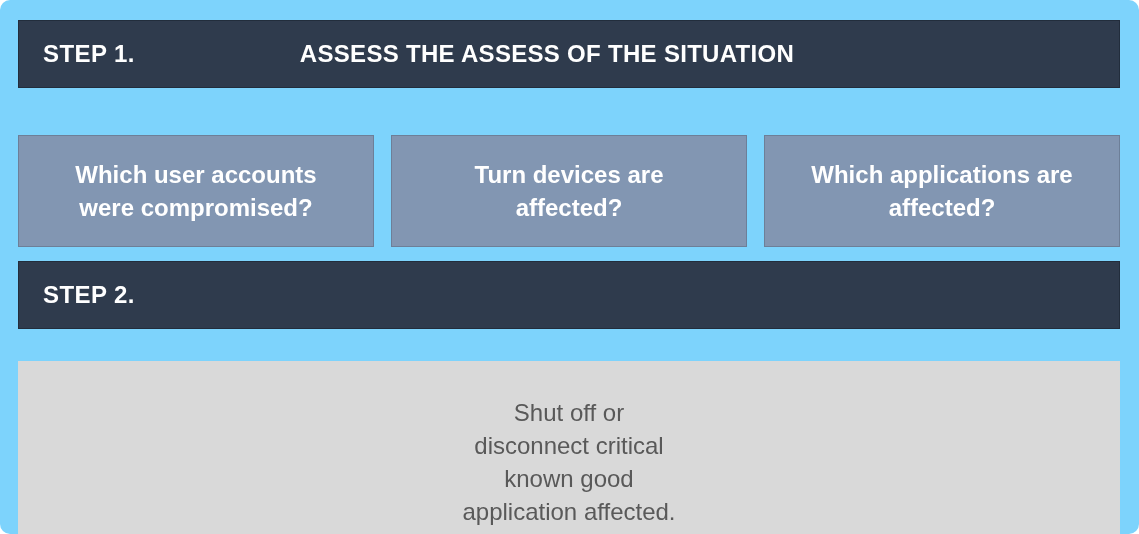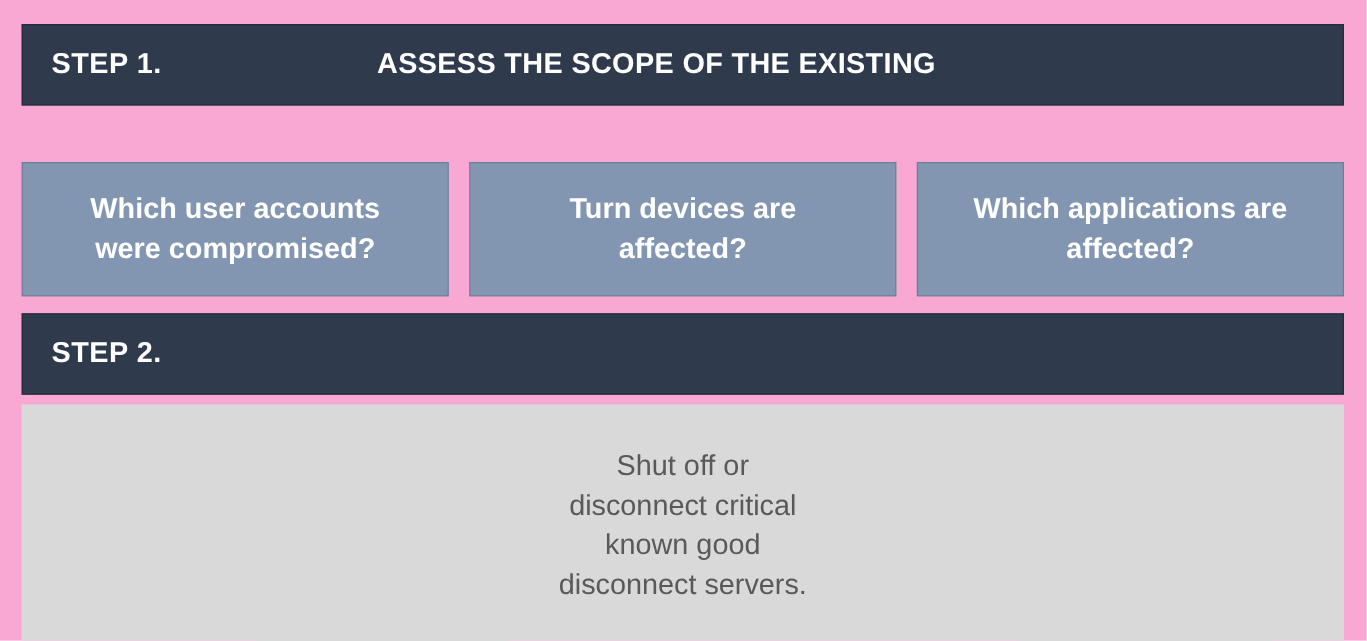--- a/index.html
+++ b/index.html
@@ -1,38 +1,39 @@
 <!DOCTYPE html>
 <html style="--header-bg: #2F3B4D; --header-text: #FFFFFF; --question-bg: #8296B2; --question-text: #FFFFFF; --action-bg: #D9D9D9; --action-text: #595959;"><head>
 <meta charset="utf-8">
 <style>
   html, body { margin: 0; padding: 0; background: #ffffff; }
   .canvas {
     position: relative;
     width: 1139px;
     height: 534px;
-    background: #f9a8d4;
+    background: #7dd3fc;
     overflow: hidden;
     font-family: "Liberation Sans", sans-serif;
+    border-radius: 10px;
   }
   .content {
     position: absolute;
     left: 18px;
     top: 20px;
     width: 1102px;
   }
   .header-bar {
     position: relative;
     height: 68px;
     background: var(--header-bg, #2F3B4D);
     border: 1px solid rgba(20, 28, 40, 0.45);
     box-sizing: border-box;
     margin-bottom: 16px;
   }
-  .header-bar.step2 { margin-bottom: 8px; }
+  .header-bar.step2 { margin-bottom: 32px; }
   .step-label {
     position: absolute;
     left: 24px;
     top: 50%;
     transform: translateY(-50%);
     color: var(--header-text, #ffffff);
     font-size: 24px;
     font-weight: bold;
     letter-spacing: 0.4px;
     white-space: nowrap;
@@ -92,21 +93,21 @@
   }
 </style>
 </head>
 <body>
 
 <div class="canvas">
   <div class="content">
 
     <div class="header-bar step1">
       <span class="step-label">STEP 1.</span>
-      <span class="header-title">ASSESS THE SCOPE OF THE EXISTING</span>
+      <span class="header-title">ASSESS THE ASSESS OF THE SITUATION</span>
     </div>
 
     <div class="row questions">
       <div class="q-card">
         <span>Which user accounts
 were compromised?</span>
       </div>
       <div class="q-card">
         <span>Turn devices are
 affected?</span>
@@ -119,18 +120,18 @@
 
     <div class="header-bar step2">
       <span class="step-label">STEP 2.</span>
     </div>
 
     <div class="row actions">
       <div class="a-card">
         <span>Shut off or
 disconnect critical
 known good
-disconnect servers.</span>
+application affected.</span>
       </div>
     </div>
 
   </div>
 </div>
 
 </body></html>

